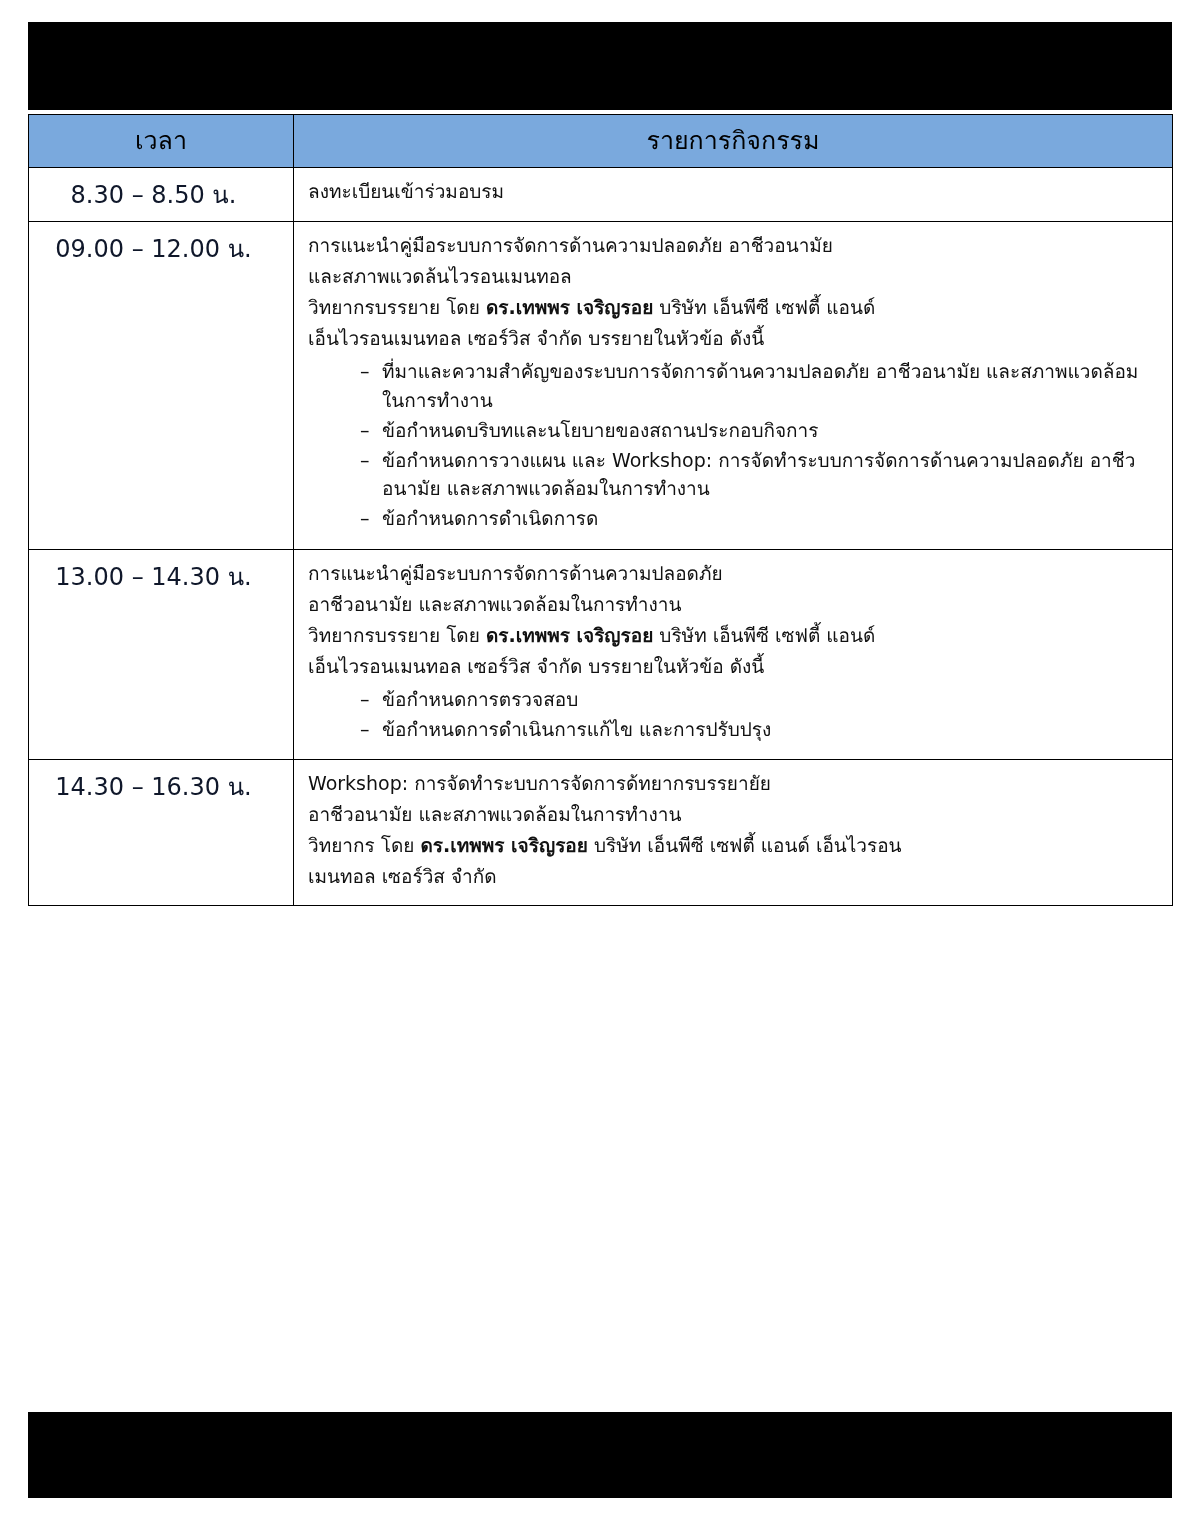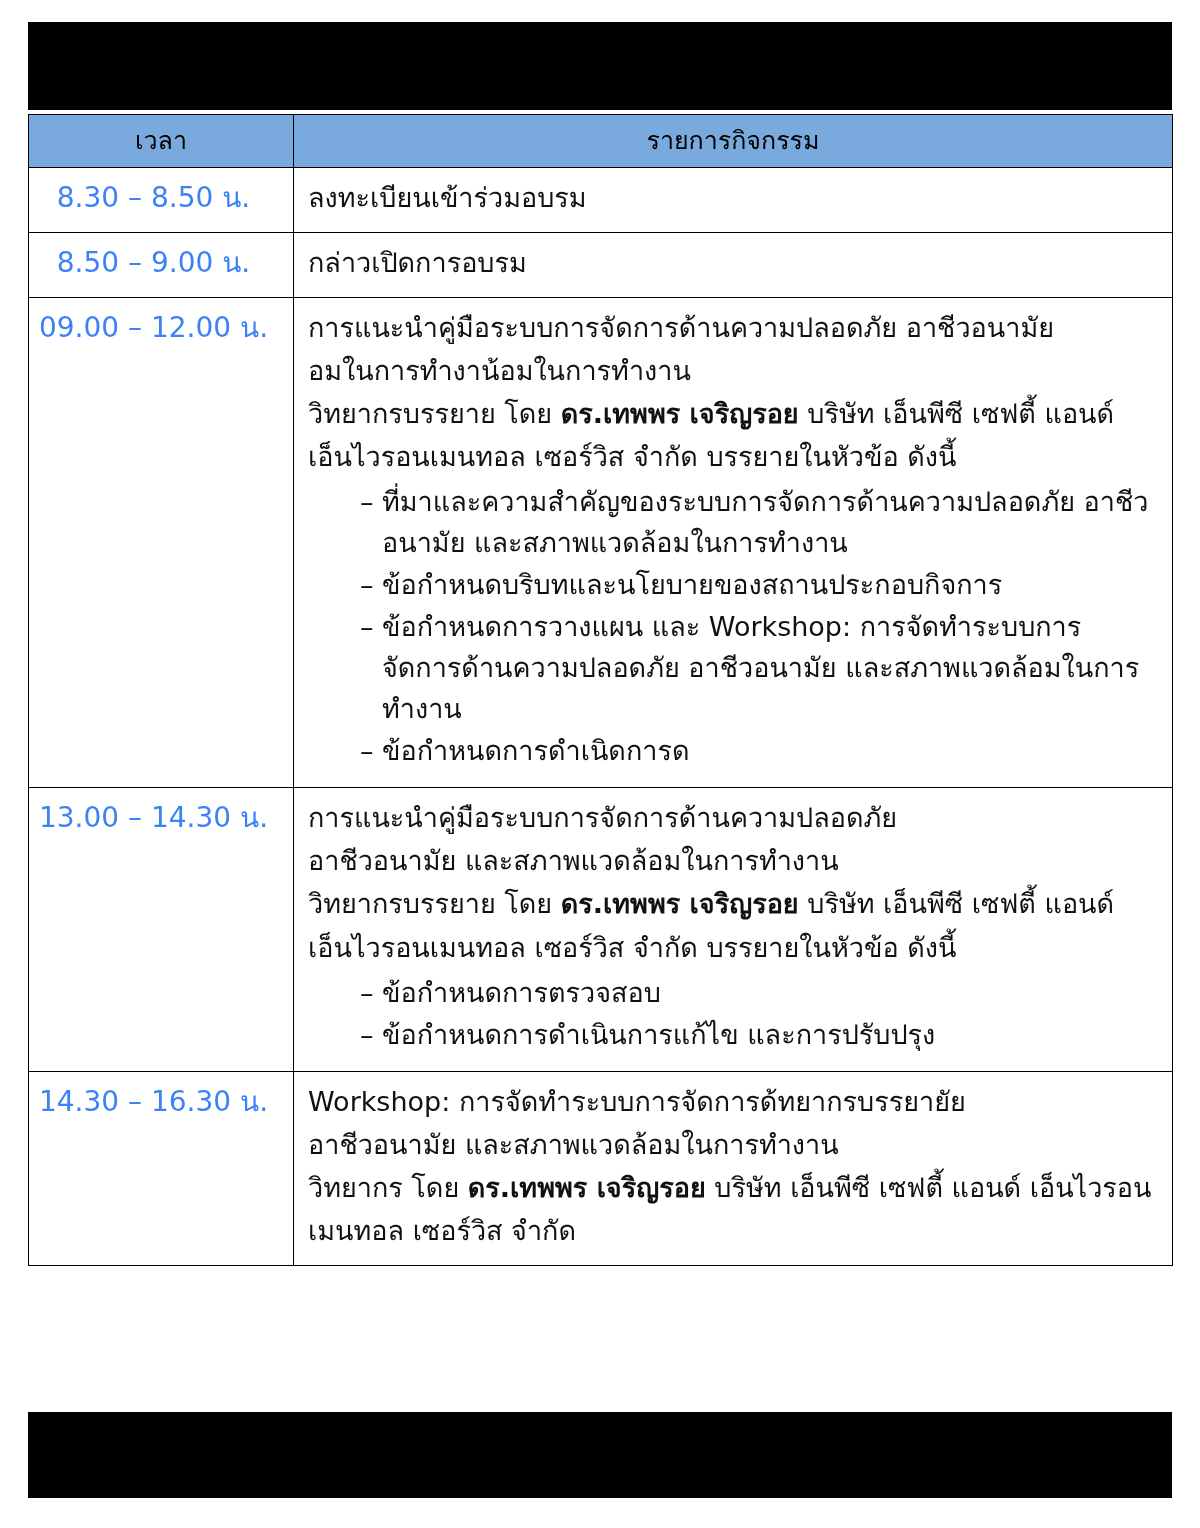--- a/index.html
+++ b/index.html
@@ -51,28 +51,28 @@
     text-align: center;
     height: 52px;
     line-height: 52px;
     padding: 0;
   }
   col.col-time { width: 265px; }
   col.col-act { width: 879px; }
 
   td.time-cell {
     text-align: center;
-    font-size: 28px;
-    color: #3b82f6;
+    font-size: 24px;
+    color: #0f172a;
     padding: 11px 21px 10px 6px;
     white-space: nowrap;
     line-height: 1.35;
   }
   td.act-cell {
-    font-size: 27px;
+    font-size: 19px;
     color: #111;
     padding: 9px 14px 12px 14px;
     line-height: 1.52;
   }
   .act-cell p {
     margin: 0 0 2px 0;
   }
   .act-cell .bold {
     font-weight: bold;
   }
@@ -113,30 +113,24 @@
       </tr>
     </thead>
     <tbody id="table-body">
         <tr>
           <td class="time-cell">8.30 – 8.50 น.</td>
           <td class="act-cell">
             <p><span>ลงทะเบียนเข้าร่วมอบรม</span></p>
           </td>
         </tr>
         <tr>
-          <td class="time-cell">8.50 – 9.00 น.</td>
-          <td class="act-cell">
-            <p><span>กล่าวเปิดการอบรม</span></p>
-          </td>
-        </tr>
-        <tr>
           <td class="time-cell">09.00 – 12.00 น.</td>
           <td class="act-cell">
             <p><span>การแนะนำคู่มือระบบการจัดการด้านความปลอดภัย อาชีวอนามัย</span></p>
-            <p><span>อมในการทำงาน้อมในการทำงาน</span></p>
+            <p><span>และสภาพแวดล้นไวรอนเมนทอล</span></p>
             <p><span>วิทยากรบรรยาย โดย </span><span class="bold">ดร.เทพพร เจริญรอย</span><span> บริษัท เอ็นพีซี เซฟตี้ แอนด์</span></p>
             <p><span>เอ็นไวรอนเมนทอล เซอร์วิส จำกัด บรรยายในหัวข้อ ดังนี้</span></p>
             <ul class="bullets">
               <li>ที่มาและความสำคัญของระบบการจัดการด้านความปลอดภัย อาชีวอนามัย และสภาพแวดล้อมในการทำงาน</li>
               <li>ข้อกำหนดบริบทและนโยบายของสถานประกอบกิจการ</li>
               <li>ข้อกำหนดการวางแผน และ Workshop: การจัดทำระบบการจัดการด้านความปลอดภัย อาชีวอนามัย และสภาพแวดล้อมในการทำงาน</li>
               <li>ข้อกำหนดการดำเนิดการด</li>
             </ul>
           </td>
         </tr>

